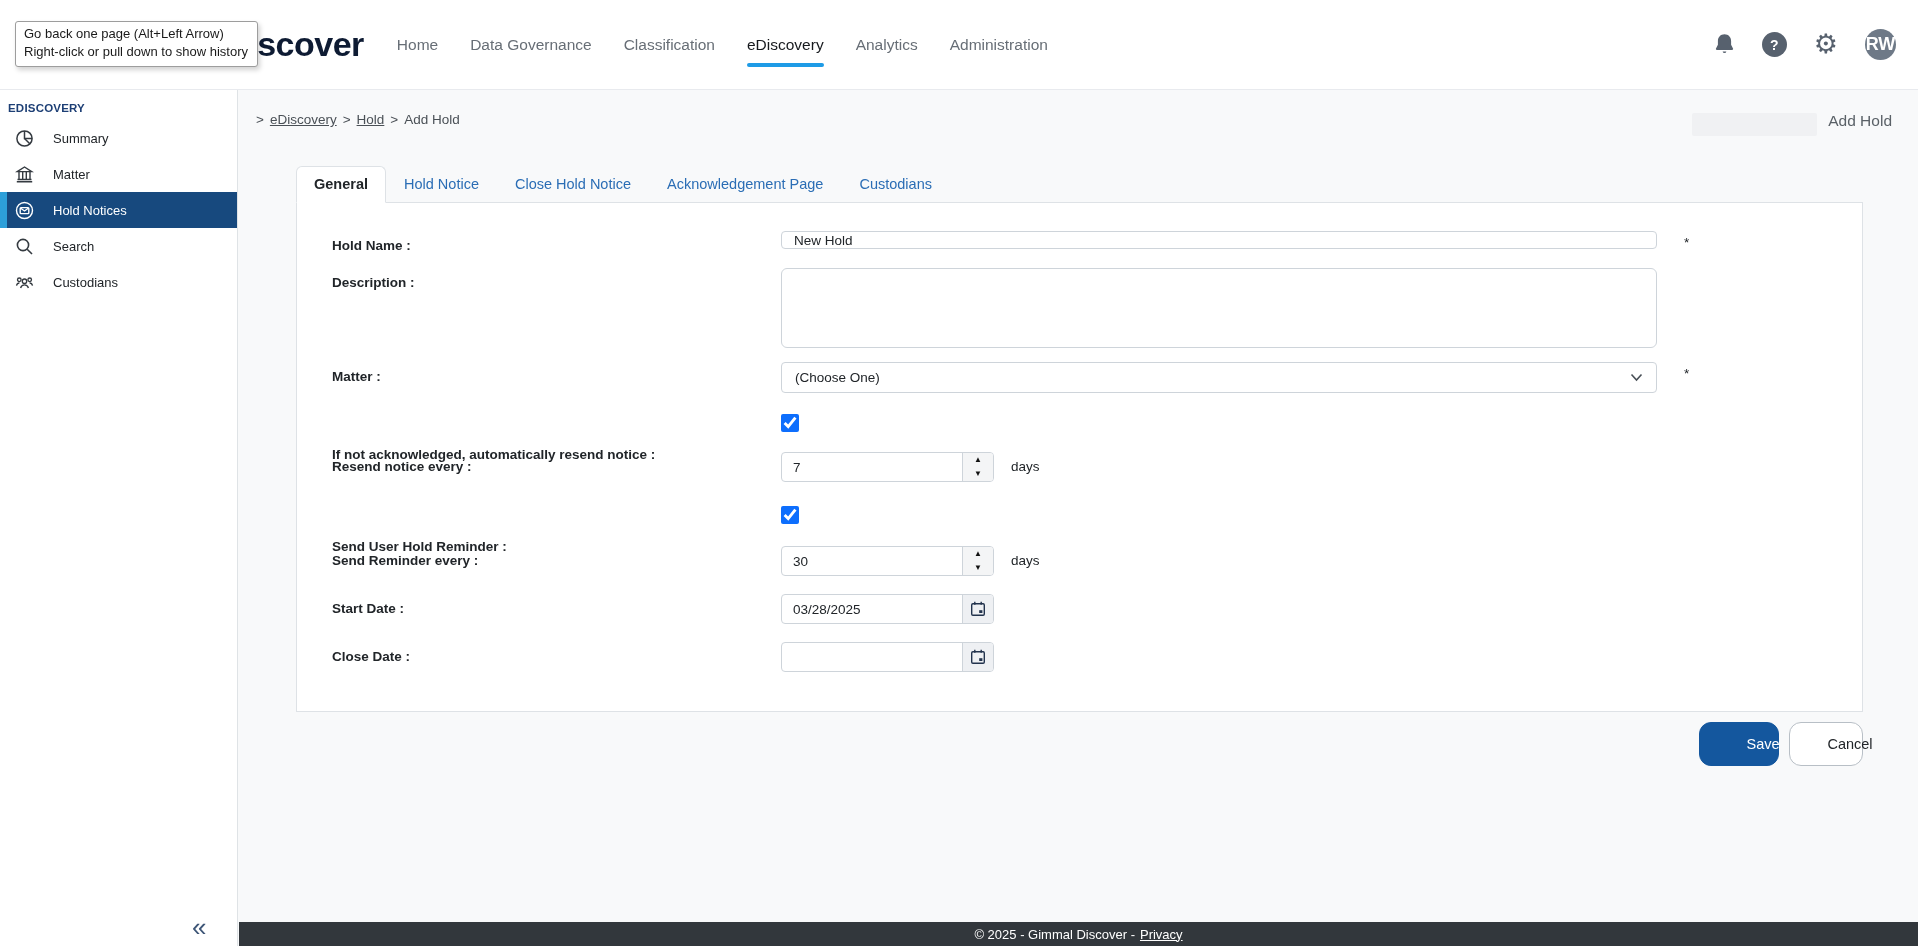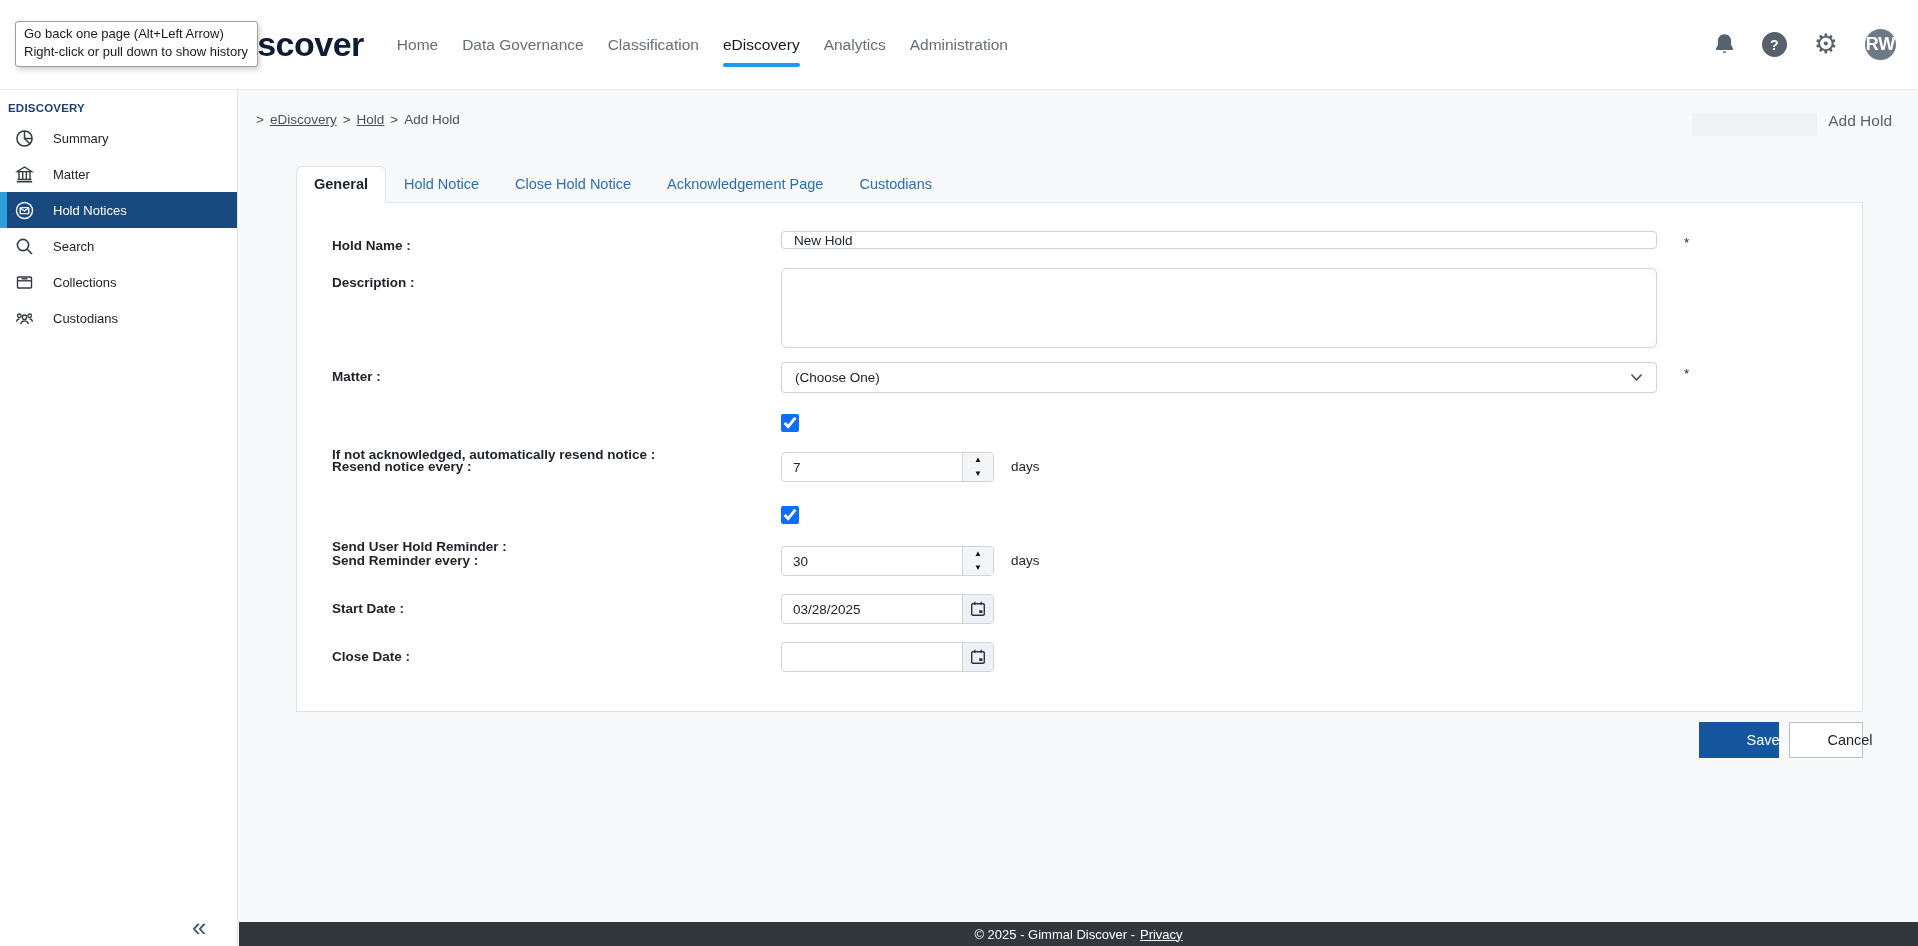--- a/index.html
+++ b/index.html
@@ -6,21 +6,21 @@
   html,body { width:1918px; height:946px; font-family:"Liberation Sans", sans-serif; background:#fff; }
   #app { position:relative; width:1918px; height:946px; overflow:hidden; background:#f8f9fa; }
 
   
   .navbar { position:absolute; top:0; left:0; width:1918px; height:90px; background:#fff;
             border-bottom:1px solid #e8eaee; display:flex; align-items:center; z-index:10; }
   .logo-gear { margin-left:18px; font-size:44px; line-height:1; color:#1066ac; }
   .brand-name { margin-left:4px; font-size:34px; font-weight:700; color:#0e1b33; letter-spacing:-0.5px; }
   .brand-bar { margin-left:24px; width:4px; height:40px; background:#29a9e0; border-radius:1px; }
   .brand-product { margin-left:13px; font-size:34px; font-weight:700; color:#0e1b33; letter-spacing:-0.5px; }
-  .nav { display:flex; gap:24px; margin-left:33px; align-items:center; }
+  .nav { display:flex; gap:32px; margin-left:33px; align-items:center; }
   .nav-item { position:relative; font-size:15.5px; color:#676e76; cursor:pointer; white-space:nowrap; }
   .nav-item.active { color:#16191d; }
   .nav-item.active::after { content:""; position:absolute; left:0; right:0; bottom:-13px;
             height:3.5px; background:#1e9be6; border-radius:2px; }
   .top-icons { margin-left:auto; margin-right:22px; display:flex; align-items:center; gap:27px; }
   .icon-btn { cursor:pointer; display:flex; align-items:center; justify-content:center; }
   .help-circle { width:25px; height:25px; border-radius:50%; background:#57616e; color:#fff;
             font-size:14px; font-weight:700; display:flex; align-items:center; justify-content:center; }
   .gear-glyph { font-size:27px; color:#57616e; line-height:1; }
   .avatar { width:31px; height:31px; border-radius:50%; background:#6e7987; color:#fff;
@@ -78,21 +78,21 @@
   .spin { width:31px; border-left:1px solid #ced4da; background:#f4f5f6; display:flex; flex-direction:column; }
   .spin span { flex:1; display:flex; align-items:center; justify-content:center; font-size:8px; color:#111;
             cursor:pointer; line-height:1; }
   .cal-btn { width:31px; border-left:1px solid #ced4da; background:#eef0f3; display:flex;
             align-items:center; justify-content:center; cursor:pointer; }
   .suffix { margin-left:17px; padding-top:7px; font-size:13.5px; color:#212529; }
   .checkbox { width:18px; height:18px; margin-top:2px; accent-color:#0d6efd; cursor:pointer; }
 
   
   .actions { margin:10px 0 0 57px; width:1567px; display:flex; justify-content:flex-end; gap:10px; }
-  .btn { height:36px; border-radius:0; font-size:14.5px; font-family:"Liberation Sans",sans-serif;
+  .btn { height:44px; border-radius:12px; font-size:14.5px; font-family:"Liberation Sans",sans-serif;
             cursor:pointer; display:flex; align-items:center; justify-content:center;padding-left:48px; }
   .btn-save { width:80px; background:#14579e; color:#fff; border:1px solid #14579e; }
   .btn-cancel { width:74px; background:#fff; color:#212529; border:1px solid #b8bfc6; }
 
   
   .footer { position:absolute; left:239px; right:0; bottom:0; height:24px; background:#32373c;
             display:flex; align-items:center; justify-content:center; gap:5px; font-size:13px; color:#fff; }
   .footer a { color:#fff; text-decoration:underline; cursor:pointer; }
 
   svg { display:block; }
@@ -174,30 +174,20 @@
     <div class="side-item">
       <span class="si-icon">
         <svg width="19" height="19" viewBox="0 0 19 19" fill="none" stroke="currentColor" stroke-width="1.6">
           <circle cx="8" cy="8" r="5.6"></circle>
             <path d="M12.2 12.2L17 17"></path>
         </svg>
       </span>
       <span>Search</span>
     </div>
 
-    <div class="side-item">
-      <span class="si-icon">
-        <svg width="19" height="19" viewBox="0 0 19 19" fill="none" stroke="currentColor" stroke-width="1.4">
-          <rect x="2.5" y="4" width="14" height="11" rx="1"></rect>
-            <path d="M2.5 7.8h14"></path>
-            <path d="M6.5 5.8h6"></path>
-        </svg>
-      </span>
-      <span>Collections</span>
-    </div>
 
     <div class="side-item">
       <span class="si-icon">
         <svg width="19" height="19" viewBox="0 0 19 19" fill="none" stroke="currentColor" stroke-width="1.3">
           <circle cx="9.5" cy="8.2" r="2.2"></circle>
             <path d="M5.6 15c.5-2 2-3.2 3.9-3.2s3.4 1.2 3.9 3.2"></path>
           <circle cx="4.3" cy="6.8" r="1.8"></circle>
             <path d="M1.5 12.6c.4-1.6 1.5-2.6 2.9-2.6"></path>
           <circle cx="14.7" cy="6.8" r="1.8"></circle>
             <path d="M17.5 12.6c-.4-1.6-1.5-2.6-2.9-2.6"></path>

